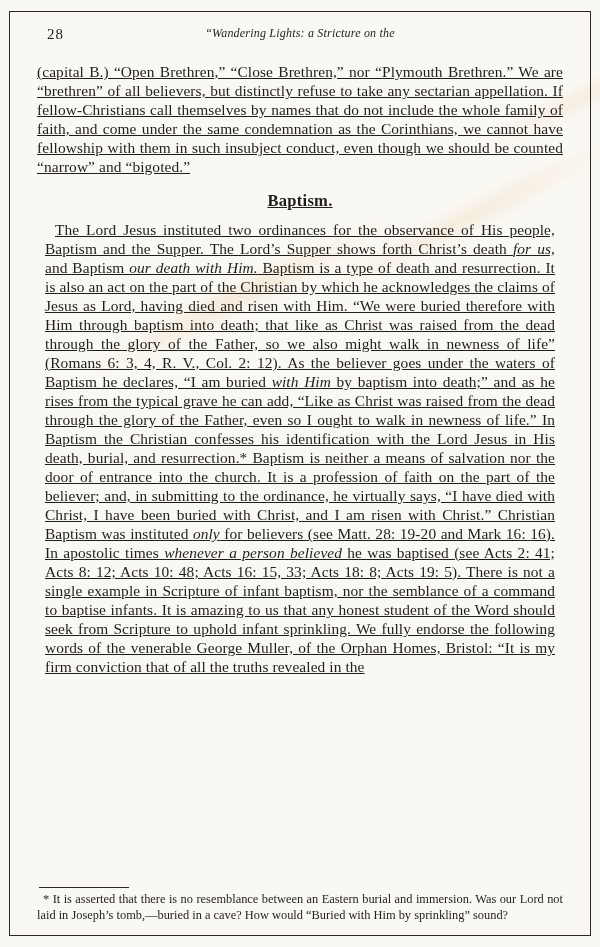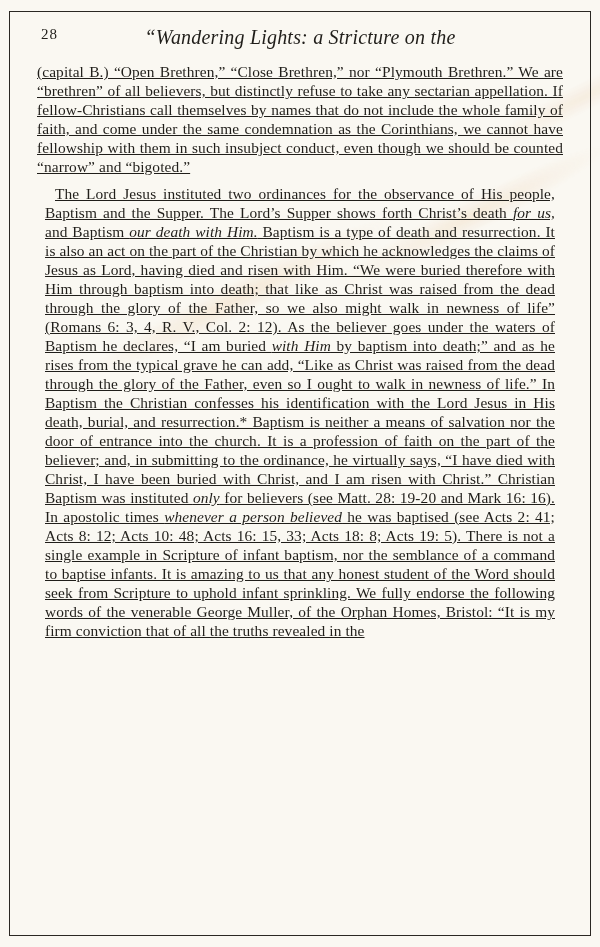--- a/index.html
+++ b/index.html
@@ -30,29 +30,29 @@
     flex-direction: column;
   }
   .running-head {
     position: relative;
     height: 22px;
     font-size: 15px;
     margin-bottom: 14px;
   }
   .page-number {
     position: absolute;
-    left: 4px;
+    left: 10px;
     top: 0;
     font-size: 15px;
     letter-spacing: 1px;
   }
   .running-title {
     text-align: center;
     font-style: italic;
-    font-size: 20px;
+    font-size: 12px;
     letter-spacing: 0.2px;
   }
   .body-text {
     font-size: 15.4px;
     line-height: 19px;
     text-align: justify;
     letter-spacing: 0.1px;
     text-decoration: underline;
   }
   .para-1 { margin: 0; }
@@ -108,18 +108,23 @@
   <div class="watermark"></div>
   <div class="frame">
 
     <div class="running-head">
       <span class="page-number">28</span>
       <div class="running-title">“Wandering Lights: a Stricture on the</div>
     </div>
 
     <div class="body-text">
       <p class="para-1">(capital B.) “Open Brethren,” “Close Brethren,” nor “Plymouth Brethren.”  We are “brethren” of all believers, but distinctly refuse to take any sectarian appellation.  If fellow-Christians call themselves by names that do not include the whole family of faith, and come under the same condemnation as the Corinthians, we cannot have fellowship with them in such insubject conduct, even though we should be counted “narrow” and “bigoted.”</p>
+      <h2 class="section-heading">Baptism.</h2>
       <p class="para-2"><span>The Lord Jesus instituted two ordinances for the observance of His people, Baptism and the Supper.  The Lord’s Supper shows forth Christ’s death </span><i>for us,</i><span> and Baptism </span><i>our death with Him.</i><span>  Baptism is a type of death and resurrection.  It is also an act on the part of the Christian by which he acknowledges the claims of Jesus as Lord, having died and risen with Him.  “We were buried therefore with Him through baptism into death; that like as Christ was raised from the dead through the glory of the Father, so we also might walk in newness of life” (Romans 6: 3, 4, R. V., Col. 2: 12).  As the believer goes under the waters of Baptism he declares, “I am buried </span><i>with Him</i><span> by baptism into death;” and as he rises from the typical grave he can add, “Like as Christ was raised from the dead through the glory of the Father, even so I ought to walk in newness of life.”  In Baptism the Christian confesses his identification with the Lord Jesus in His death, burial, and resurrection.*  Baptism is neither a means of salvation nor the door of entrance into the church.  It is a profession of faith on the part of the believer; and, in submitting to the ordinance, he virtually says, “I have died with Christ, I have been buried with Christ, and I am risen with Christ.”  Christian Baptism was instituted </span><i>only</i><span> for believers (see Matt. 28: 19-20 and Mark 16: 16).  In apostolic times </span><i>whenever a person believed</i><span> he was baptised (see Acts 2: 41; Acts 8: 12; Acts 10: 48; Acts 16: 15, 33; Acts 18: 8; Acts 19: 5).  There is not a single example in Scripture of infant baptism, nor the semblance of a command to baptise infants.  It is amazing to us that any honest student of the Word should seek from Scripture to uphold infant sprinkling.  We fully endorse the following words of the venerable George Muller, of the Orphan Homes, Bristol: “It is my firm conviction that of all the truths revealed in the</span></p>
     </div>
 
+    <div class="footnote-block">
+      <div class="footnote-rule"></div>
+      <p class="footnote-text">* It is asserted that there is no resemblance between an Eastern burial and immersion.  Was our Lord not laid in Joseph’s tomb,—buried in a cave?  How would “Buried with Him by sprinkling” sound?</p>
+    </div>
 
   </div>
 </div>
 
 </body></html>

